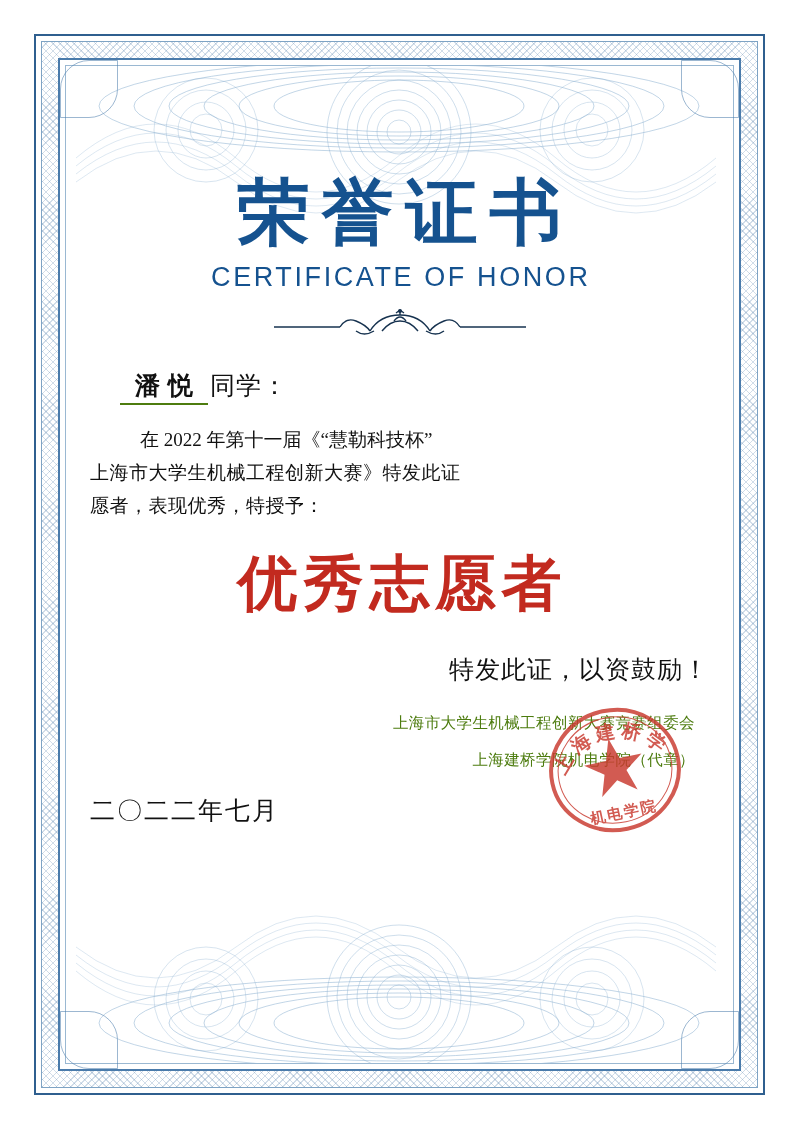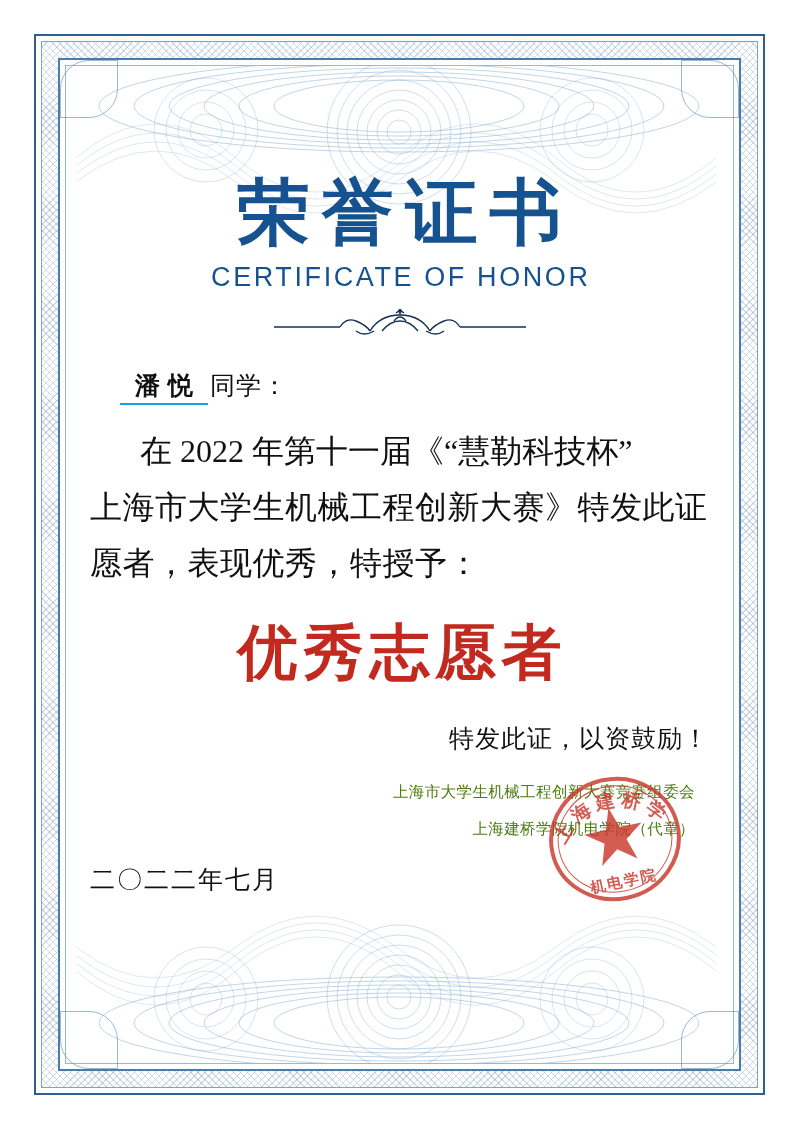--- a/index.html
+++ b/index.html
@@ -151,32 +151,32 @@
     align-items: baseline;
   }
   .recipient-name {
     display: inline-block;
     min-width: 88px;
     text-align: center;
     font-weight: bold;
     font-size: 25px;
     letter-spacing: 8px;
     text-indent: 8px;
-    border-bottom: 2px solid #0ea5e9;
+    border-bottom: 2px solid #4d7c0f;
     padding-bottom: 1px;
   }
   .recipient-suffix {
     font-size: 25px;
     letter-spacing: 1px;
     margin-left: 2px;
   }
 
   .body-text {
     margin-top: 18px;
-    font-size: 32px;
+    font-size: 19px;
     line-height: 1.75;
     color: #111111;
     text-align: justify;
     letter-spacing: 0.5px;
   }
   .body-text .indent { display: inline-block; width: 50px; }
   .body-text .year { font-family: "Liberation Serif", serif; letter-spacing: 0px; }
 
   .award {
     margin-top: 22px;

